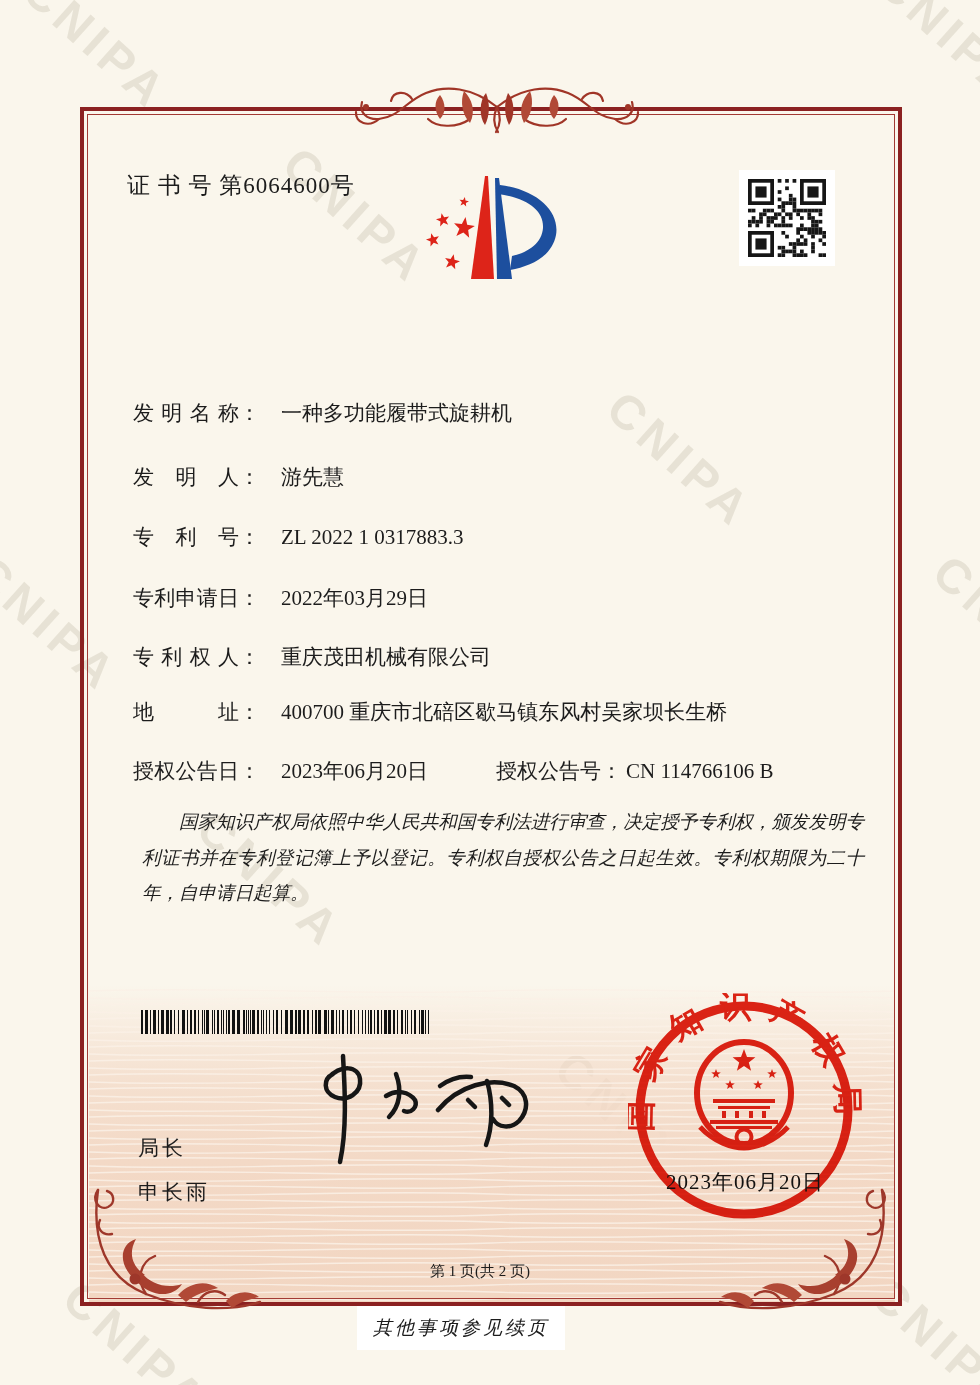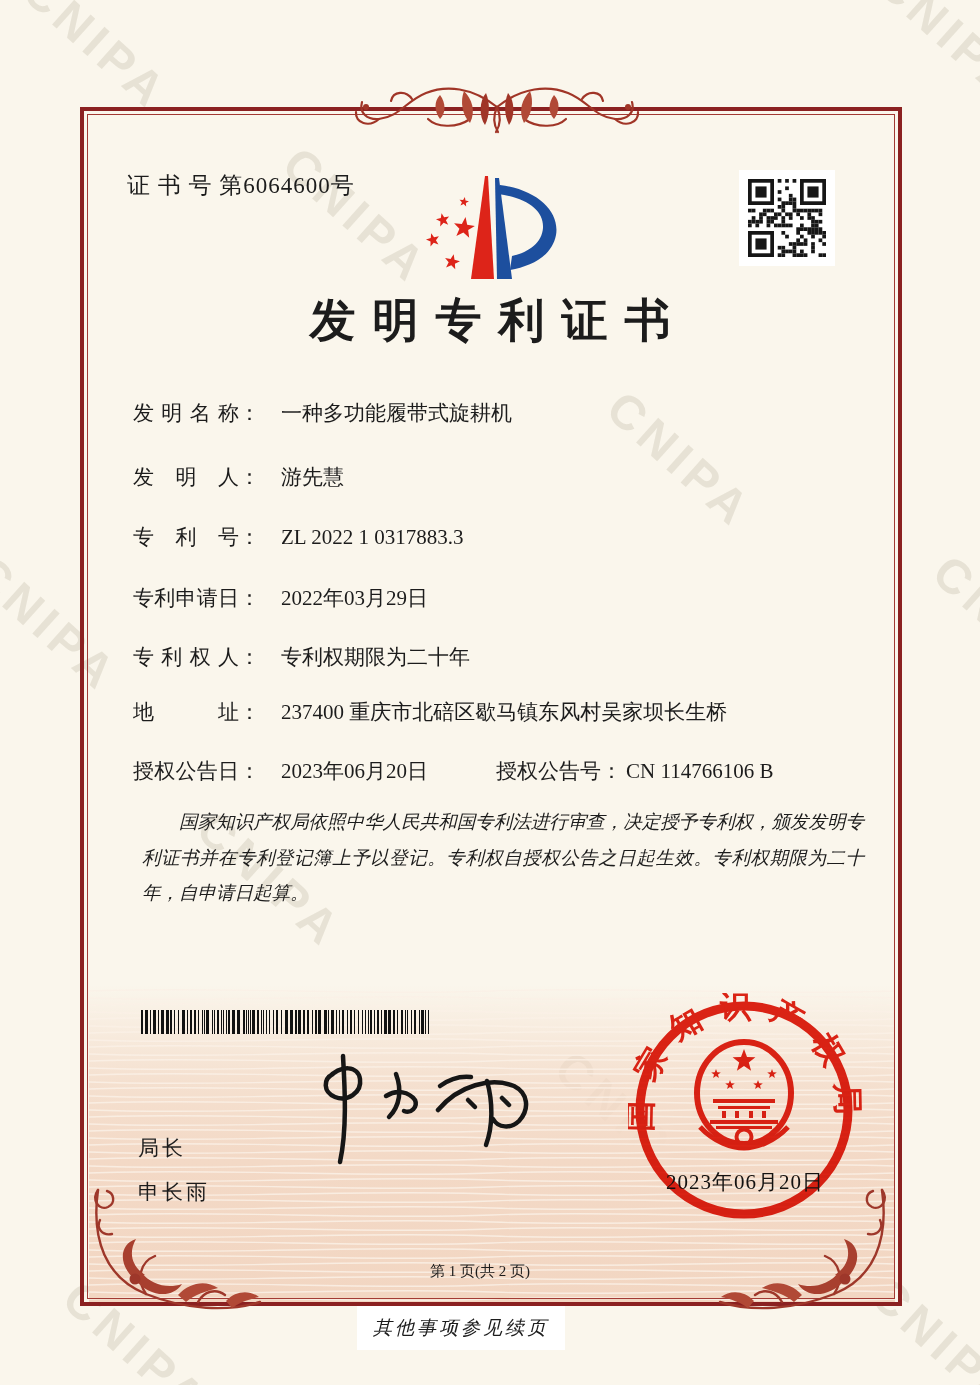--- a/index.html
+++ b/index.html
@@ -299,21 +299,20 @@
           <rect x="44.57142857142857" y="74.28571428571429" width="3.7142857142857144" height="3.7142857142857144"></rect>
           <rect x="48.285714285714285" y="74.28571428571429" width="3.7142857142857144" height="3.7142857142857144"></rect>
           <rect x="52" y="74.28571428571429" width="3.7142857142857144" height="3.7142857142857144"></rect>
           <rect x="55.714285714285715" y="74.28571428571429" width="3.7142857142857144" height="3.7142857142857144"></rect>
           <rect x="70.57142857142857" y="74.28571428571429" width="3.7142857142857144" height="3.7142857142857144"></rect>
           <rect x="74.28571428571429" y="74.28571428571429" width="3.7142857142857144" height="3.7142857142857144"></rect>
         </g>
     </svg>
   </div>
 
-  <div class="abs title">发明专利证书</div>
 
   <div class="abs row" style="top:398px">
     <span class="f-label">
         <i>发</i>
         <i>明</i>
         <i>名</i>
         <i>称</i>
       </span><span class="colon">：</span><span class="f-value">一种多功能履带式旋耕机</span>
   </div>
   <div class="abs row" style="top:462px">
@@ -338,27 +337,27 @@
         <i>请</i>
         <i>日</i>
       </span><span class="colon">：</span><span class="f-value">2022年03月29日</span>
   </div>
   <div class="abs row" style="top:642px">
     <span class="f-label">
         <i>专</i>
         <i>利</i>
         <i>权</i>
         <i>人</i>
-      </span><span class="colon">：</span><span class="f-value">专利权期限为二十年</span>
+      </span><span class="colon">：</span><span class="f-value">重庆茂田机械有限公司</span>
   </div>
   <div class="abs row" style="top:697px">
     <span class="f-label">
         <i>地</i>
         <i>址</i>
-      </span><span class="colon">：</span><span class="f-value">237400 重庆市北碚区歇马镇东风村吴家坝长生桥</span>
+      </span><span class="colon">：</span><span class="f-value">400700 重庆市北碚区歇马镇东风村吴家坝长生桥</span>
   </div>
   <div class="abs row" style="top:756px">
     <span class="f-label">
         <i>授</i>
         <i>权</i>
         <i>公</i>
         <i>告</i>
         <i>日</i>
       </span><span class="colon">：</span><span class="f-value">2023年06月20日</span>
   </div>

